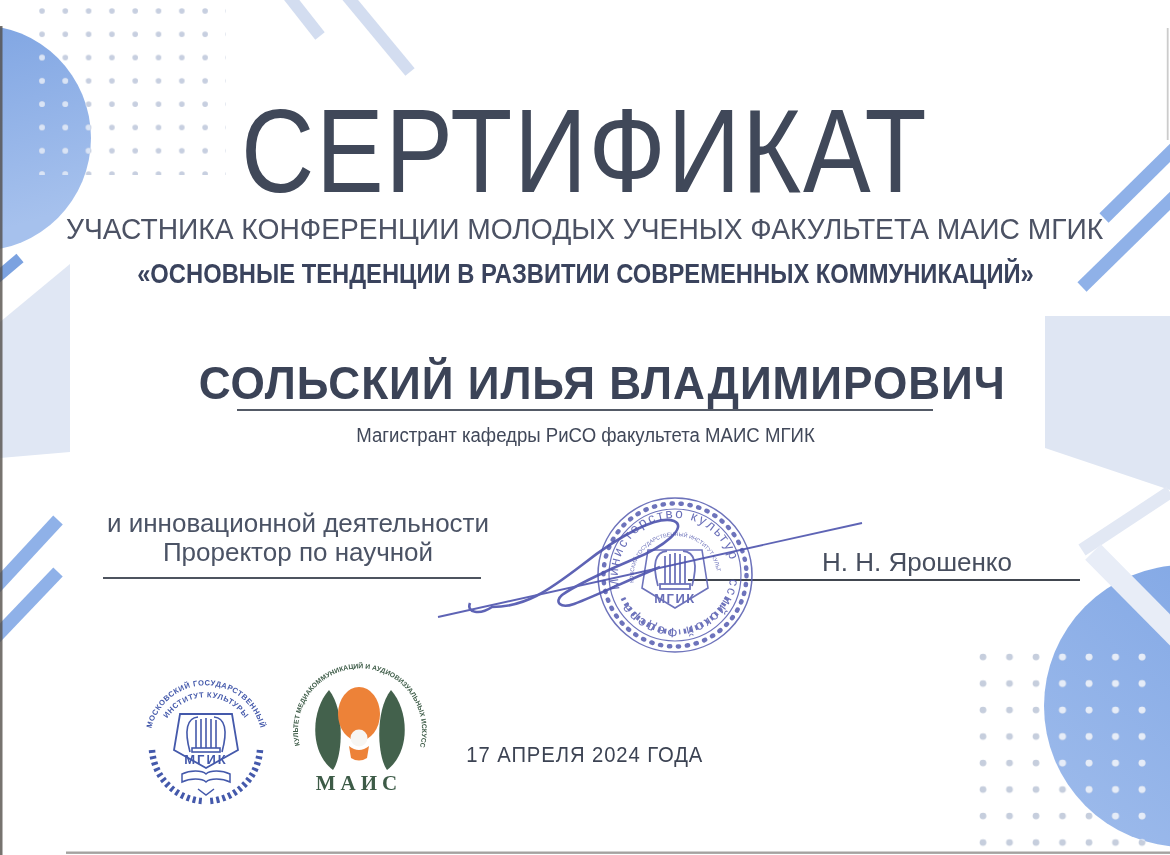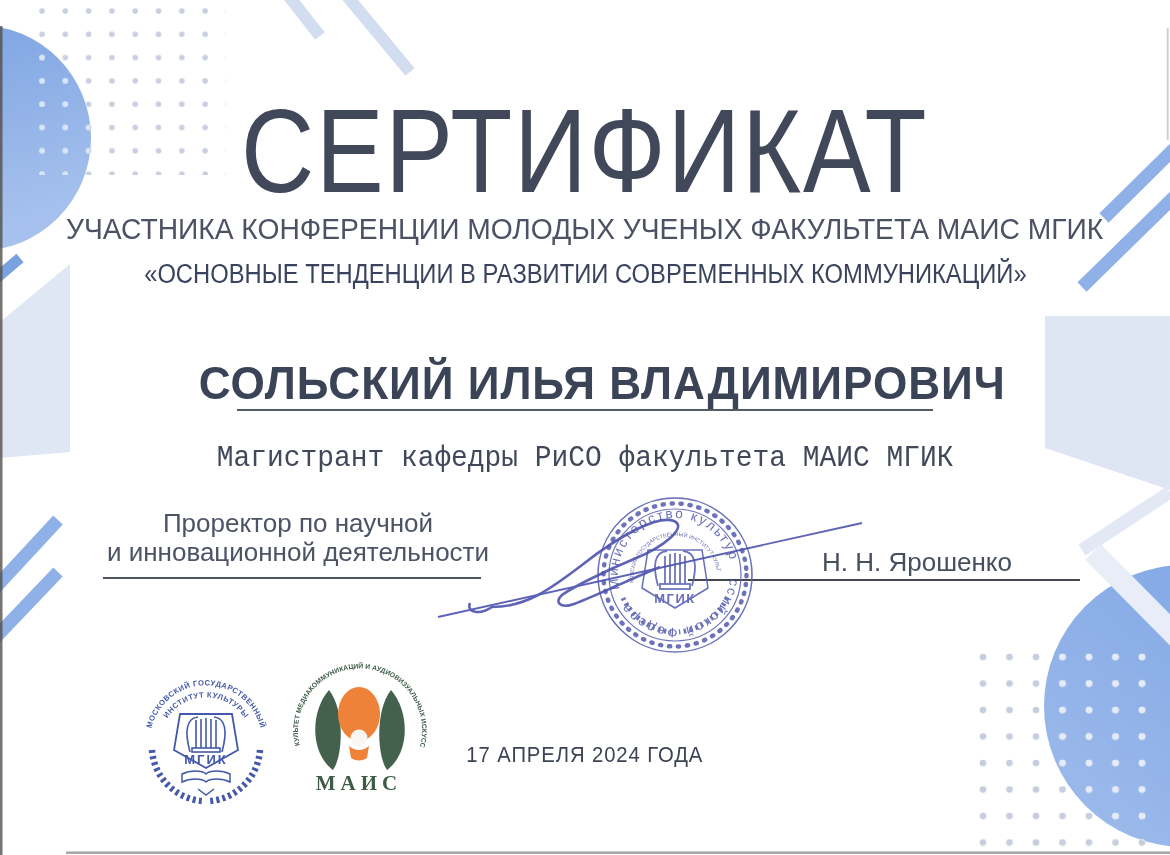--- a/index.html
+++ b/index.html
@@ -10,25 +10,25 @@
     color:#3e4657;
   }
   .abs{position:absolute;}
   .ctr{left:0;width:1170px;text-align:center;}
   .sx{display:inline-block;transform-origin:50% 50%;white-space:nowrap;}
 
   .title{top:92px;font-size:118px;line-height:1.0;font-weight:400;color:#404859;letter-spacing:2px;}
   .title .sx{transform:scaleX(.86);}
   .line1{top:212px;font-size:30px;font-weight:400;color:#4c5264;text-align:center;}
   .line1 .sx{transform:scaleX(.94);}
-  .line2{top:259px;font-size:27px;font-weight:400;color:#3a435d;}
+  .line2{top:259px;font-size:27px;font-weight:700;color:#3a435d;}
   .line2 .sx{transform:scaleX(.88);}
   .name{top:356px;font-size:46px;font-weight:700;color:#3b4357;letter-spacing:1px;padding-left:17px;}
   .name .sx{transform:scaleX(.96);}
-  .role{top:441px;font-size:30px;color:#414859;font-family:Liberation Mono, monospace;}
+  .role{top:424px;font-size:20px;color:#414859;}
   .role .sx{transform:scaleX(.93);}
   .rule{position:absolute;background:#545a66;height:2px;}
   .rule-name{top:409px;left:237px;width:696px;}
   .signer-block{left:88px;top:509px;width:420px;text-align:center;font-size:26px;line-height:29px;color:#4b5365;}
   .rule-left{top:577px;left:103px;width:378px;background:#4e545f;}
   .signer-name{left:802px;top:547px;font-size:26px;color:#474e5e;white-space:nowrap;margin-left:20px;}
   .rule-right{top:579px;left:688px;width:392px;background:#41464f;}
   .date{top:742px;font-size:22px;letter-spacing:1px;color:#3c4353;}
   .date .sx{transform:scaleX(.92);}
 
@@ -117,22 +117,22 @@
 
   <div class="abs ctr name">
     <span class="sx">СОЛЬСКИЙ ИЛЬЯ ВЛАДИМИРОВИЧ</span>
   </div>
   <div class="rule rule-name"></div>
   <div class="abs ctr role">
     <span class="sx">Магистрант кафедры РиСО факультета МАИС МГИК</span>
   </div>
 
   <div class="abs signer-block">
+    <div>и инновационной деятельности</div>
     <div>Проректор по научной</div>
-    <div>и инновационной деятельности</div>
   </div>
   <div class="rule rule-left"></div>
   <div class="abs signer-name">Н. Н. Ярошенко</div>
   <div class="rule rule-right"></div>
 
   <svg class="abs" style="left:545px;top:478px;opacity:.88;" width="260" height="195" viewBox="0 0 260 195">
     <defs>
       <path id="sealTop" d="M 73,97 A 57,57 0 1 1 187,97"></path>
       <path id="sealBot" d="M 183,112 A 56,56 0 0 1 77,112"></path>
       <path id="sealInner" d="M 88,100 A 42,42 0 1 1 172,100"></path>

